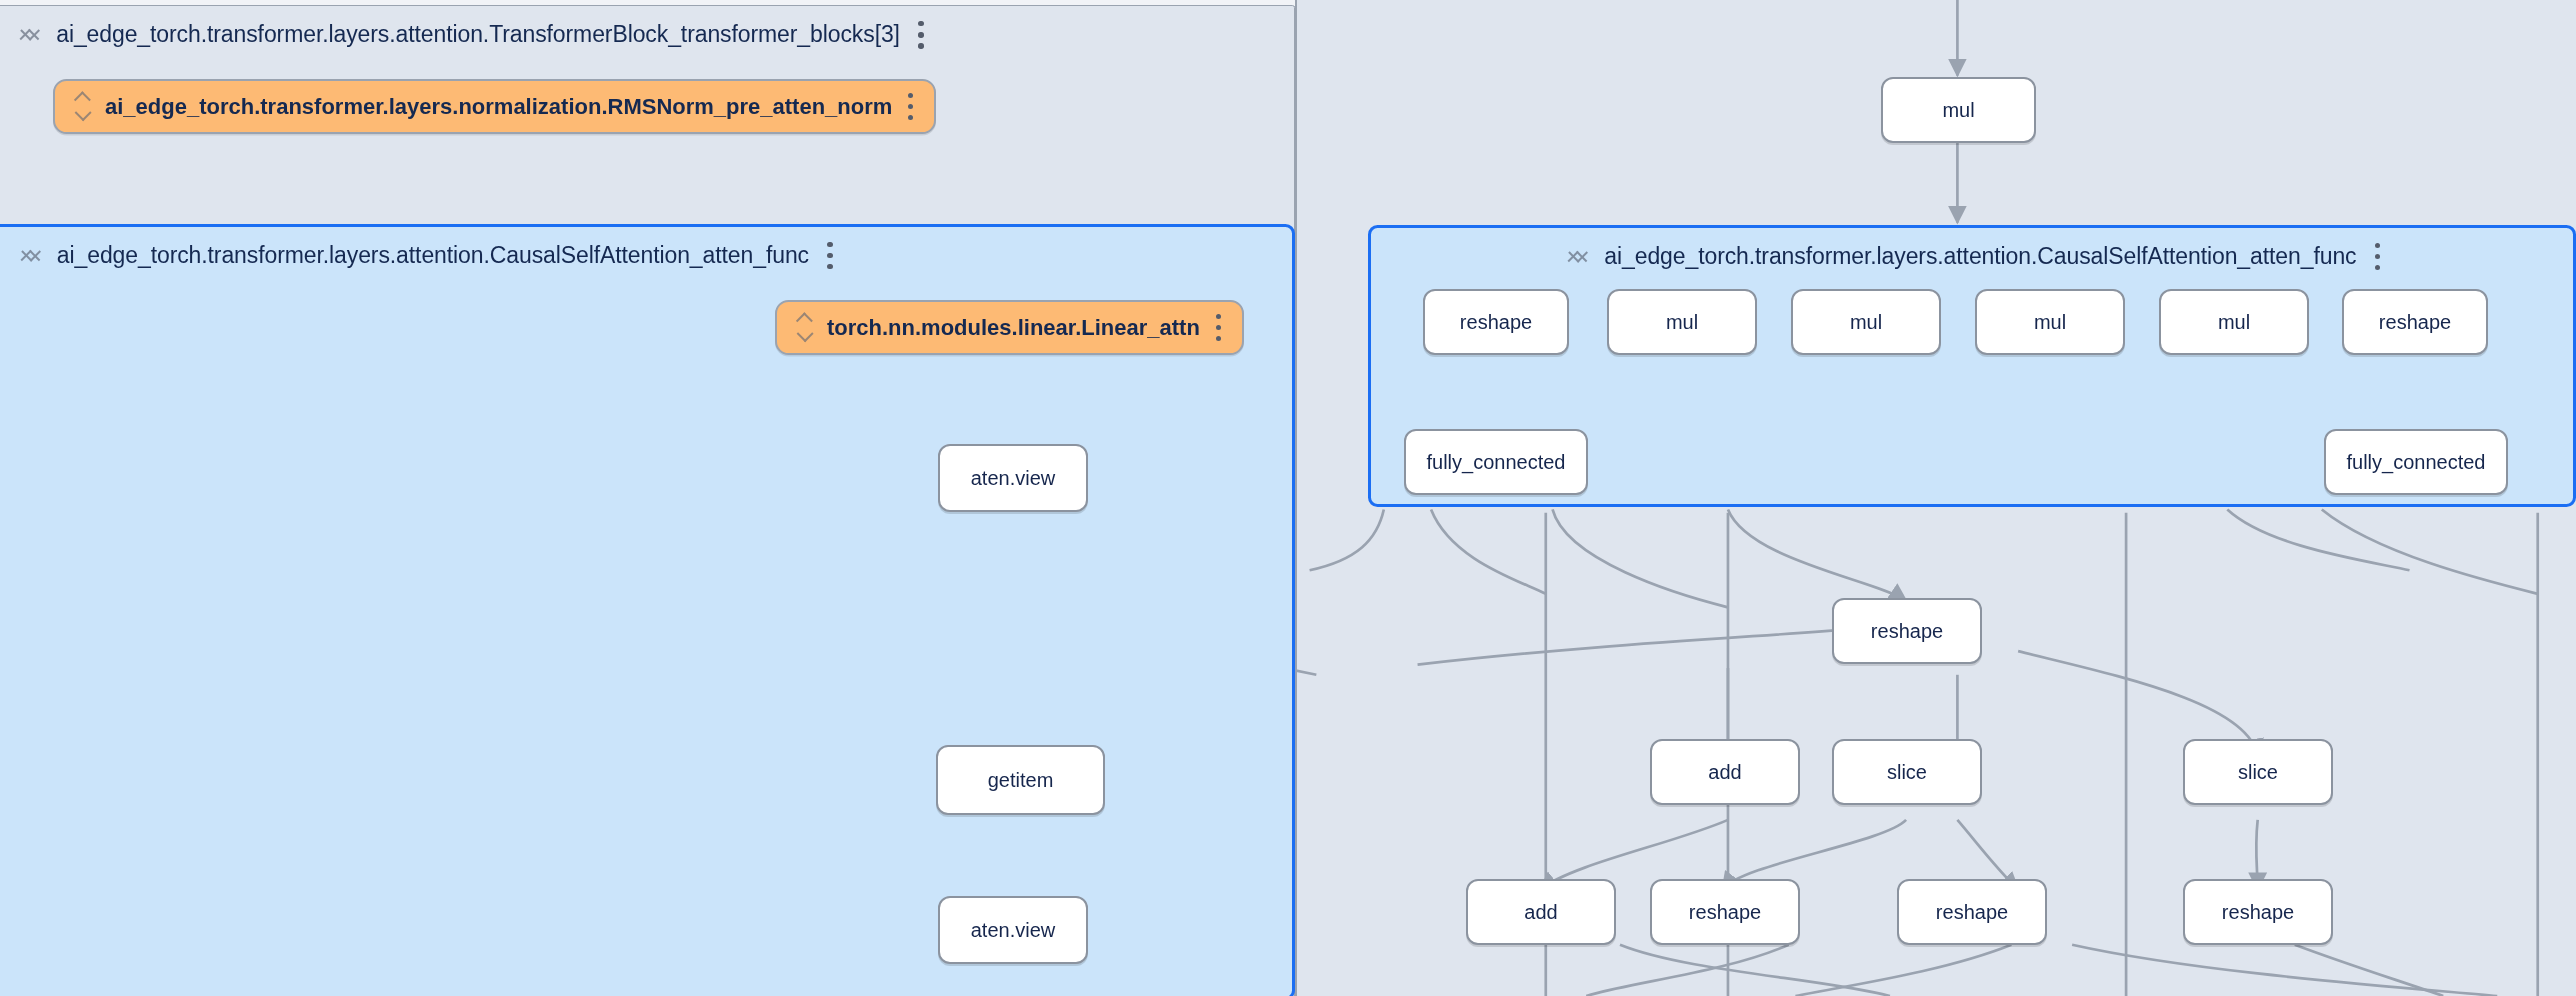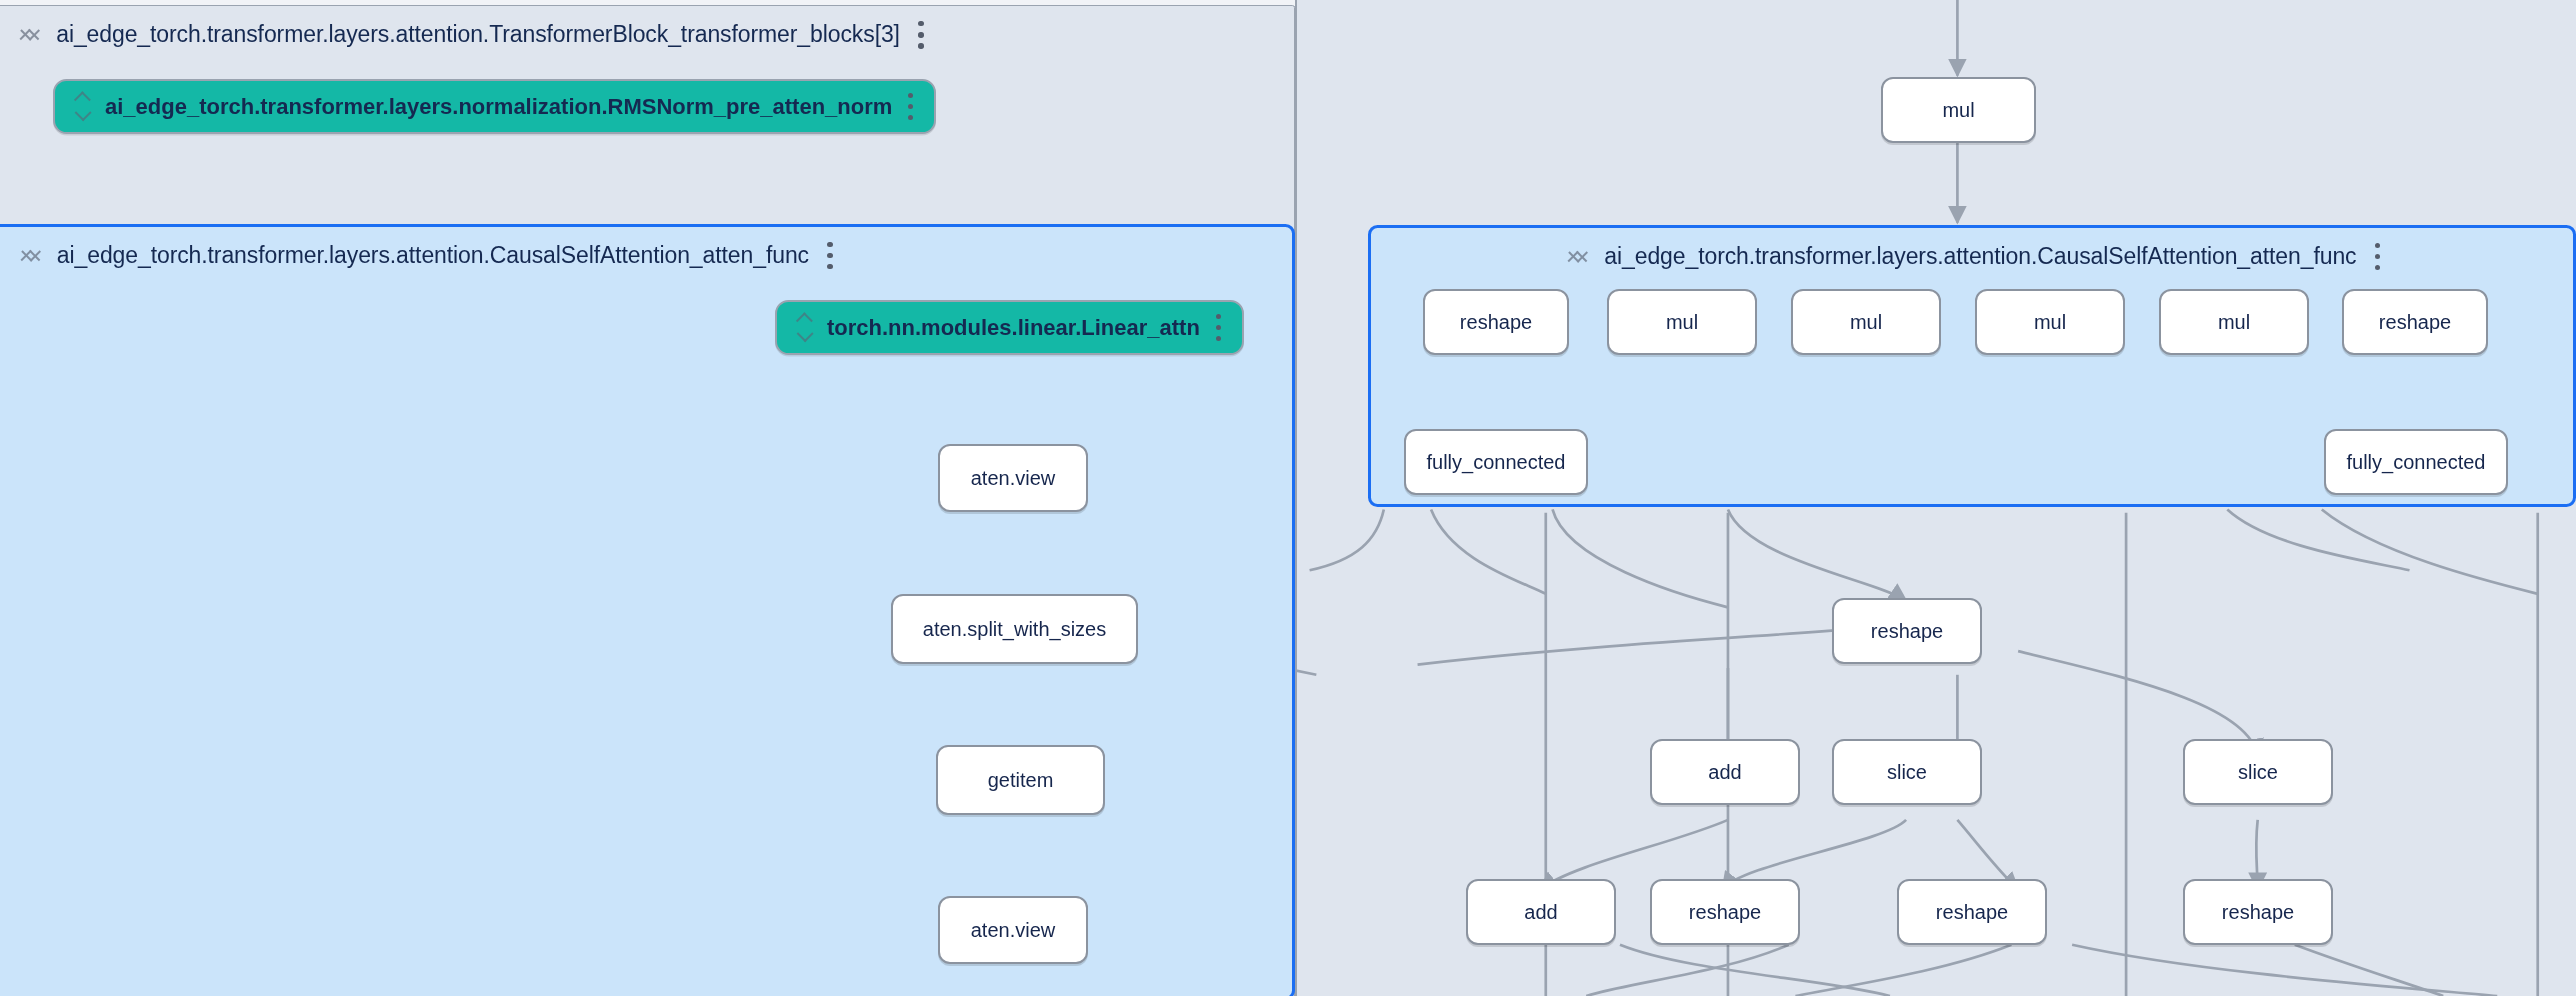--- a/index.html
+++ b/index.html
@@ -103,21 +103,21 @@
   }
 
   
   .module-pill {
     position: absolute;
     display: flex;
     align-items: center;
     gap: 15px;
     padding: 0 20px;
     height: 55px;
-    background: #14b8a6;
+    background: #fdba74;
     border: 2px solid #9aa3b0;
     border-radius: 13.5px;
     white-space: nowrap;
     box-shadow: 0 1.4px 0 rgba(0,0,0,.10);
   }
   .module-pill .label {
     font-size: 22px;
     font-weight: 700;
     color: #152951;
   }
@@ -266,23 +266,20 @@
         <i></i>
         <i></i>
         <i></i>
       </span>
   </div>
 
   <div class="node" style="left:938px; top:444px; width:150px; height:68px;">
     <span class="label">aten.view</span>
   </div>
 
-  <div class="node" style="left:891px; top:594px; width:247px; height:70px;">
-    <span class="label">aten.split_with_sizes</span>
-  </div>
 
   <div class="node" style="left:936px; top:745px; width:169px; height:70px;">
     <span class="label">getitem</span>
   </div>
 
   <div class="node" style="left:938px; top:896px; width:150px; height:68px;">
     <span class="label">aten.view</span>
   </div>
 
   <div class="panel-divider" style="left:1295px;"></div>

